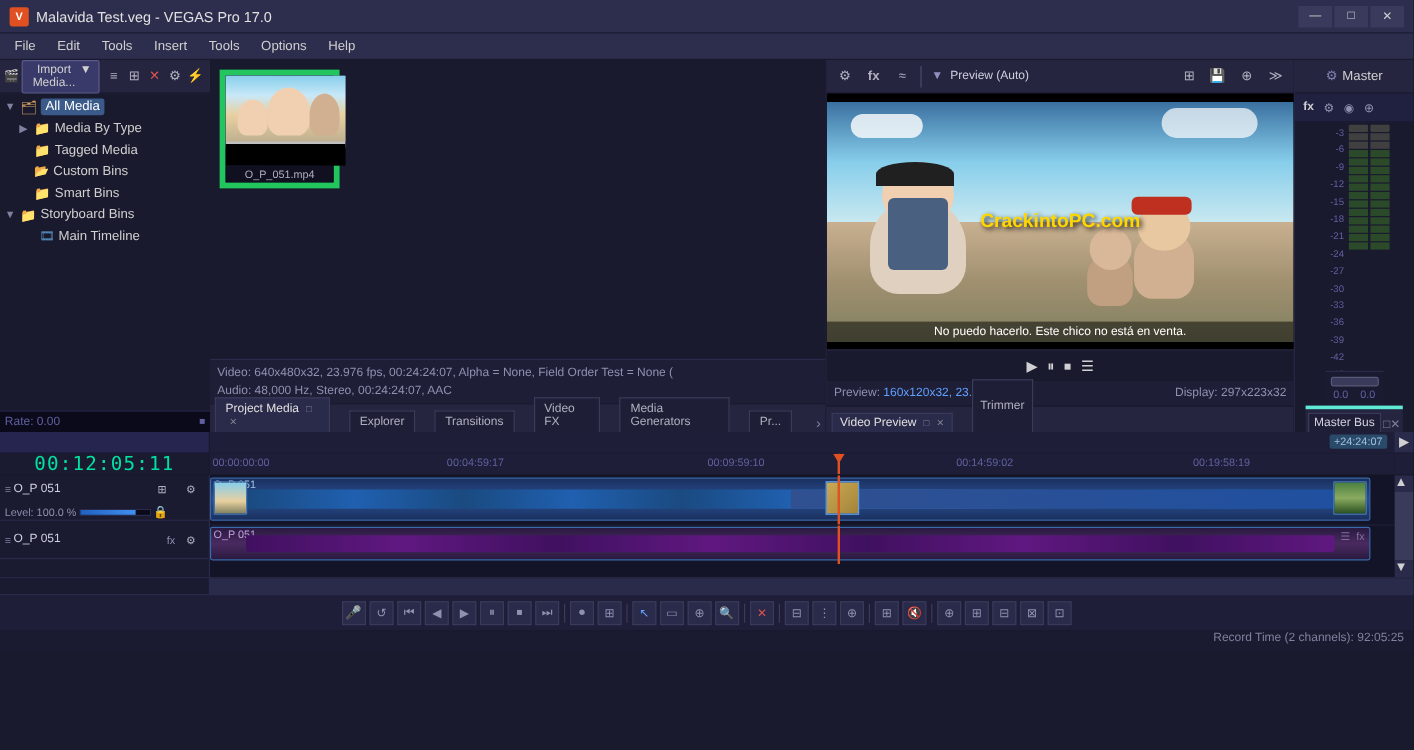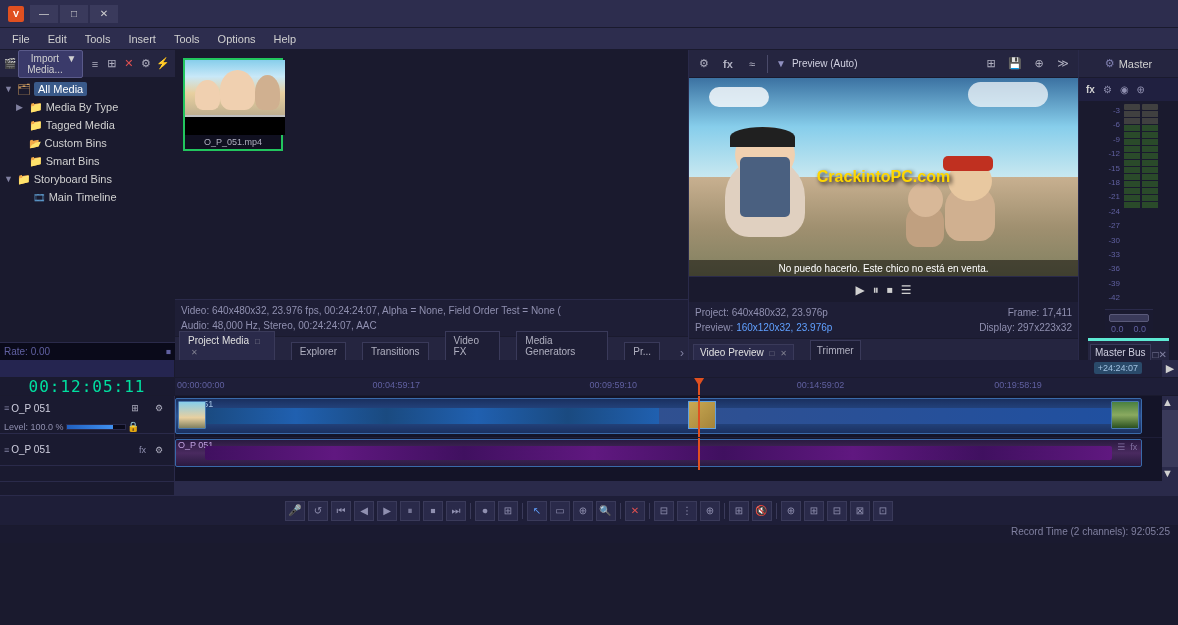--- a/index.html
+++ b/index.html
@@ -126,21 +126,21 @@
       display: flex;
       flex-wrap: wrap;
       align-content: flex-start;
       padding: 8px;
       gap: 4px;
       overflow: auto;
     }
     .media-thumb {
       width: 100px;
       background: #0a0a1a;
-      border: 2px solid #22c55e;
+      border: 5px solid #22c55e;
       cursor: pointer;
       text-align: center;
     }
     .thumb-img {
       width: 100px;
       height: 75px;
       background: linear-gradient(135deg, #2a2a4a 0%, #0a0a1a 100%);
       display: flex; align-items: flex-end; justify-content: center;
       position: relative;
       overflow: hidden;
@@ -443,20 +443,21 @@
       padding: 3px;
     }
   </style>
 </head>
 <body>
 
 <div id="titlebar">
   <div class="app-icon">
     <span>V</span>
   </div>
+  <span class="title-text">Malavida Test.veg - VEGAS Pro 17.0</span>
   <div class="win-controls">
     <button class="win-btn">—</button>
     <button class="win-btn">□</button>
     <button class="win-btn close">✕</button>
   </div>
 </div>
 
 <div id="menubar">
   <span class="menu-item">File</span>
   <span class="menu-item">Edit</span>
@@ -641,36 +642,32 @@
 
     <div id="preview-controls">
       <span class="play-ctrl">▶</span>
       <span class="play-ctrl">⏸</span>
       <span class="play-ctrl">⏹</span>
       <span class="play-ctrl">☰</span>
     </div>
 
     <div id="preview-info">
       <div style="display:flex;justify-content:space-between;">
-        <span>Project: 640x480x32, 23.976p</span>
-        <span>Frame: 17,411</span>
-      </div>
-      <div style="display:flex;justify-content:space-between;">
         <span>Preview: <span class="info-link">160x120x32, 23.976p</span></span>
         <span>Display: 297x223x32</span>
       </div>
     </div>
 
     <div style="background:#252540;height:22px;display:flex;align-items:flex-end;padding:0 4px;border-top:1px solid #1a1a2e;">
       <div class="btab active" style="font-size:10px;padding:2px 6px;">
         <span>Video Preview</span>
         <span class="btab-close">□</span>
         <span class="btab-close">✕</span>
       </div>
-      <div class="btab" style="font-size:10px;padding:4px 6px;">
+      <div class="btab" style="font-size:10px;padding:16px 6px;">
         <span>Trimmer</span>
       </div>
     </div>
   </div>
 
   <div id="mixer-panel">
     <div id="mixer-toolbar">
       <span style="font-size:11px;color:#8080b0;cursor:pointer;">⚙</span>
       <span style="margin-left:4px;">Master</span>
     </div>
@@ -758,21 +755,21 @@
       <span style="font-size:10px;color:#8080a0;cursor:pointer;">✕</span>
     </div>
   </div>
 </div>
 
 <div id="timeline-area">
 
   <div style="background:#252550;height:18px;display:flex;align-items:center;border-bottom:1px solid #1a1a2e;position:relative;">
     <div style="width:175px;border-right:1px solid #1a1a2e;height:100%;"></div>
     <div style="flex:1;height:100%;background:#1e1e38;position:relative;">
-      <div style="position:absolute;right:20px;top:2px;font-size:9px;color:#a0c0e0;background:#2a4a6a;padding:1px 4px;border-radius:2px;">+24:24:07</div>
+      <div style="position:absolute;right:6px;top:2px;font-size:9px;color:#a0c0e0;background:#2a4a6a;padding:1px 4px;border-radius:2px;">+24:24:07</div>
     </div>
     <div style="width:16px;height:100%;background:#2a2a4a;display:flex;align-items:center;justify-content:center;cursor:pointer;">▶</div>
   </div>
 
   <div style="display:flex;height:18px;border-bottom:1px solid #1a1a2e;">
     <div style="width:175px;border-right:1px solid #1a1a2e;background:#1a1a30;display:flex;align-items:center;justify-content:center;">
       <span style="font-family:monospace;font-size:16px;color:#00e0a0;letter-spacing:1px;">00:12:05:11</span>
     </div>
     <div style="flex:1;background:#1e1e38;position:relative;overflow:hidden;">
       <span style="position:absolute;left:2px;top:2px;font-size:9px;color:#6060a0;">00:00:00:00</span>

